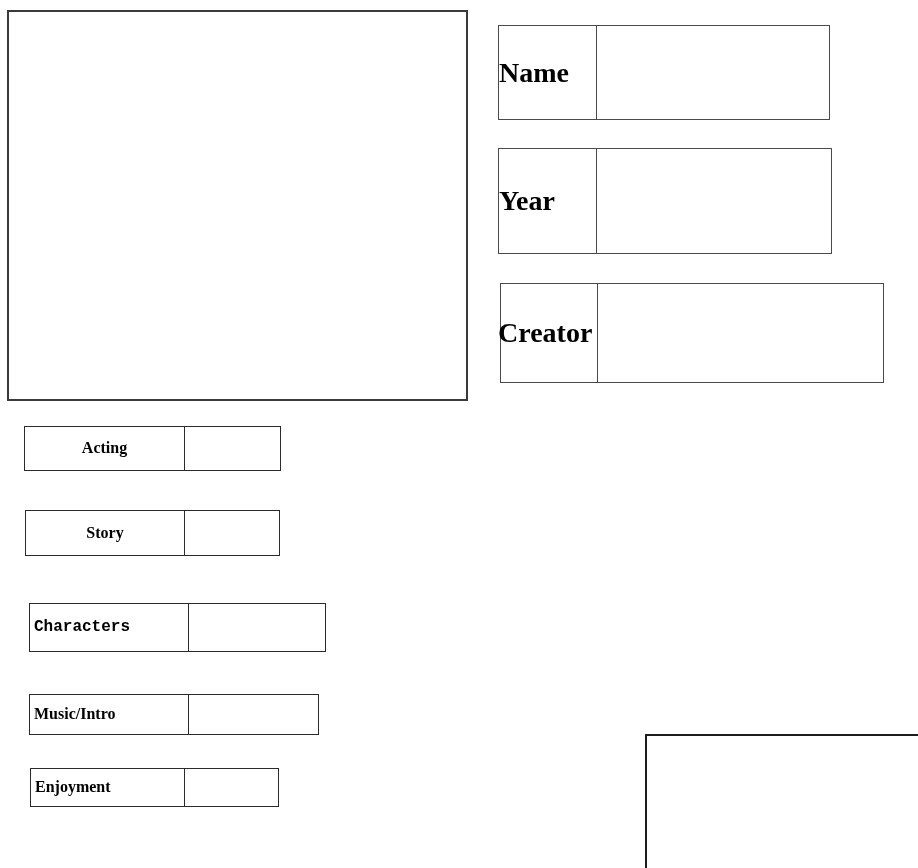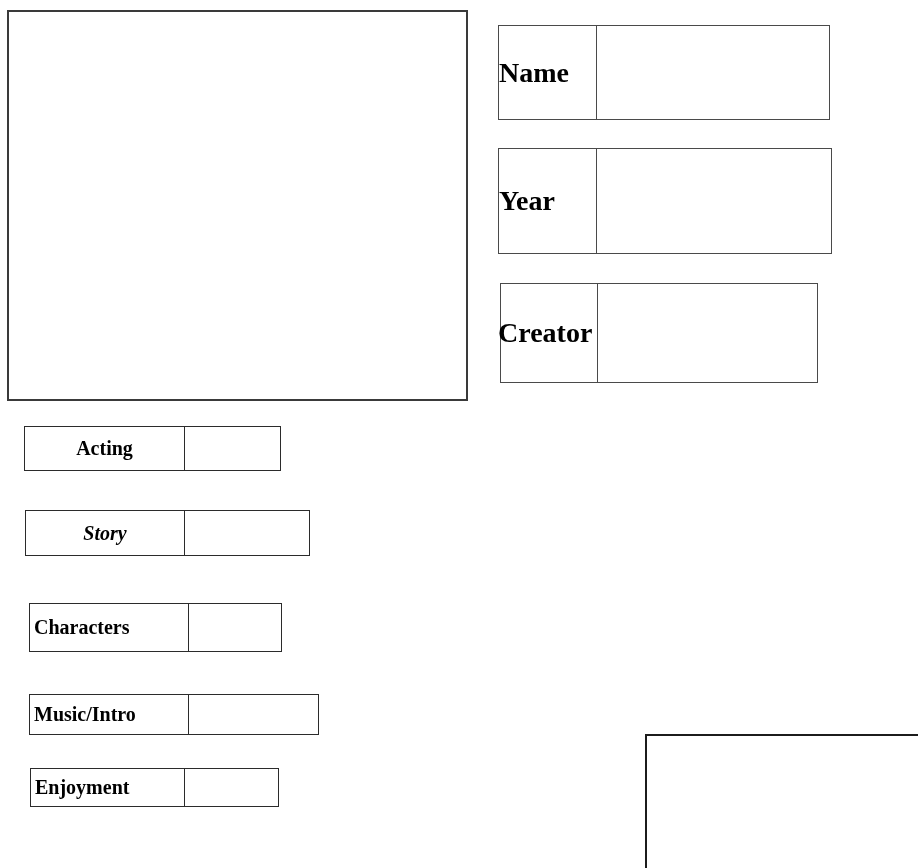--- a/index.html
+++ b/index.html
@@ -50,21 +50,21 @@
     padding-left: 5px;
     overflow: visible;
   }
   .info-value {
     font-size: 20px;
     padding-left: 6px;
   }
 
   #info-name  { left: 498px; top: 25px;  width: 332px; height: 95px; }
   #info-year  { left: 498px; top: 148px; width: 334px; height: 106px; }
-  #info-creator { left: 500px; top: 283px; width: 318px; height: 100px; }
+  #info-creator { left: 500px; top: 283px; width: 384px; height: 100px; }
 
   #info-name .info-label    { width: 97px; }
   #info-year .info-label    { width: 97px; margin-top: 42px; }
   #info-creator .info-label { width: 96px; }
 
   
   #info-creator .info-label span { display: inline-block; margin-left: -3px; }
 
   
   .rating-table {
@@ -73,33 +73,33 @@
     background: #ffffff;
   }
   .rating-table td {
     border: 1.5px solid #2b2b2b;
     background: #ffffff;
     padding: 0;
     vertical-align: middle;
   }
   .rating-label {
     font-weight: bold;
-    font-size: 20px;
+    font-size: 16px;
     line-height: 1.05;
     text-align: center;
     white-space: nowrap;
   }
   .rating-score {
     font-size: 20px;
     text-align: center;
   }
 
   #rating-acting     { left: 24px; top: 426px; width: 257px; height: 45px; }
-  #rating-story      { left: 25px; top: 510px; width: 285px; height: 46px; font-style: italic; }
-  #rating-characters { left: 29px; top: 603px; width: 253px; height: 49px; }
+  #rating-story      { left: 25px; top: 510px; width: 255px; height: 46px; }
+  #rating-characters { left: 29px; top: 603px; width: 297px; height: 49px; font-family: Liberation Mono, monospace; }
   #rating-music      { left: 29px; top: 694px; width: 290px; height: 41px; }
   #rating-enjoyment  { left: 30px; top: 768px; width: 249px; height: 39px; }
 
   #rating-acting     .rating-label { width: 159px; }
   #rating-story      .rating-label { width: 158px; }
   #rating-characters .rating-label { width: 154px; }
   #rating-music      .rating-label { width: 154px; }
   #rating-enjoyment  .rating-label { width: 149px; }
 
   

